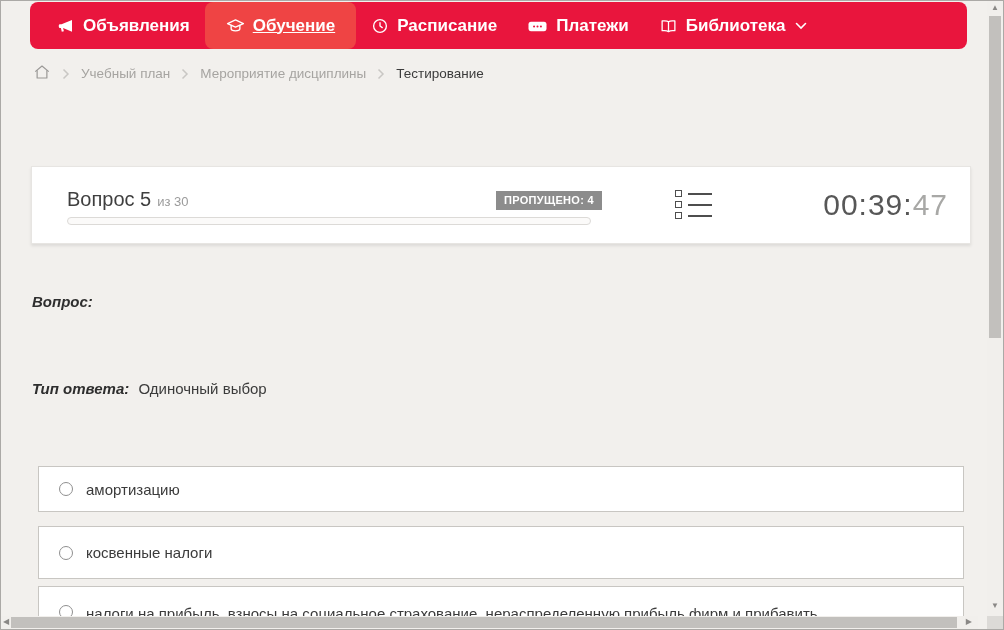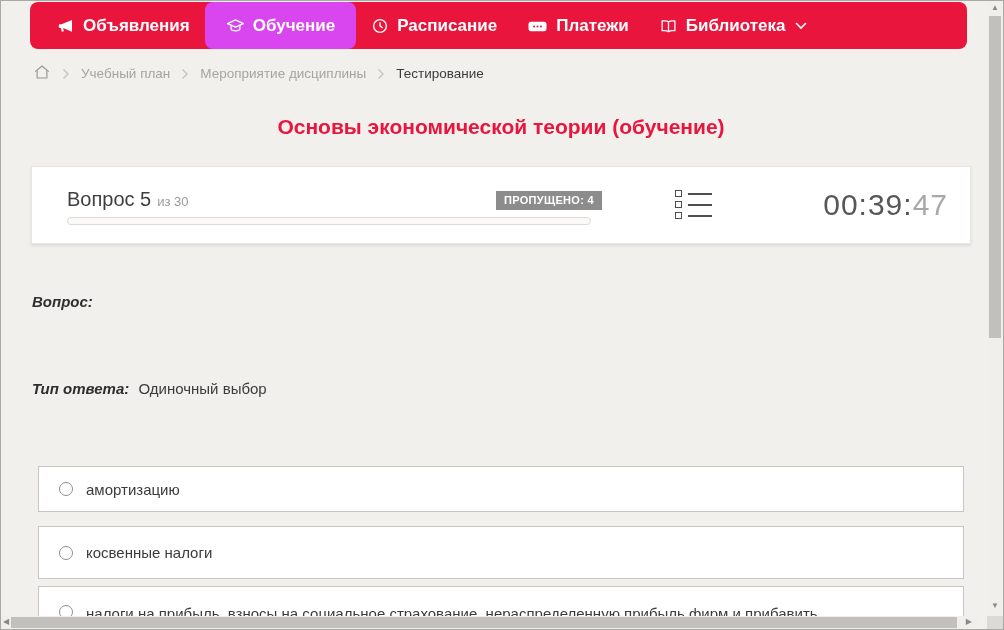--- a/index.html
+++ b/index.html
@@ -7,21 +7,21 @@
   body { font-family:"Liberation Sans","DejaVu Sans",sans-serif; background:#f2f0ed; }
   #viewport { position:relative; width:1004px; height:630px; background:#f2f0ed;
               border:1px solid #aba9a6; overflow:hidden; }
 
   
   .topnav { position:absolute; left:29px; top:1px; width:937px; height:47px;
             background:#e9153d; border-radius:8px; display:flex; align-items:center;
             padding:0 12px; }
   .nav-item { display:flex; align-items:center; gap:8px; height:47px; padding:0 15px;
               color:#fff; font-size:17px; font-weight:bold; cursor:pointer; white-space:nowrap; }
-  .nav-item.active { background:#d946ef; border-radius:8px; padding:0 21px; }
+  .nav-item.active { background:#ef4444; border-radius:8px; padding:0 21px;text-decoration:underline; }
   .nav-item svg { display:block; }
   .nav-caret { margin-left:2px; }
 
   
   .breadcrumb { position:absolute; left:32px; top:62px; display:flex; align-items:center;
                 gap:11px; font-size:13.5px; color:#a6a4a1; }
   .crumb { cursor:pointer; }
   .crumb.current { color:#3c3c3c; cursor:default; }
   .crumb-sep { display:flex; align-items:center; }
 
@@ -158,21 +158,20 @@
       </span>
     <span class="crumb">Мероприятие дисциплины</span>
     <span class="crumb-sep">
         <svg width="8" height="12" viewBox="0 0 8 12" fill="none" stroke="#c9c7c4" stroke-width="1.5">
           <path d="M1.5 1.5 6 6l-4.5 4.5"></path>
         </svg>
       </span>
     <span class="crumb current">Тестирование</span>
   </div>
 
-  <div class="page-title">Основы экономической теории (обучение)</div>
 
   <div class="qcard">
     <div class="q-num">
       <span>Вопрос 5</span><span class="q-of">из 30</span>
     </div>
     <div class="q-progress"></div>
     <div class="q-badge">ПРОПУЩЕНО: 4</div>
     <div class="qlist">
       <div class="qlist-row">
           <div class="qlist-sq"></div>

